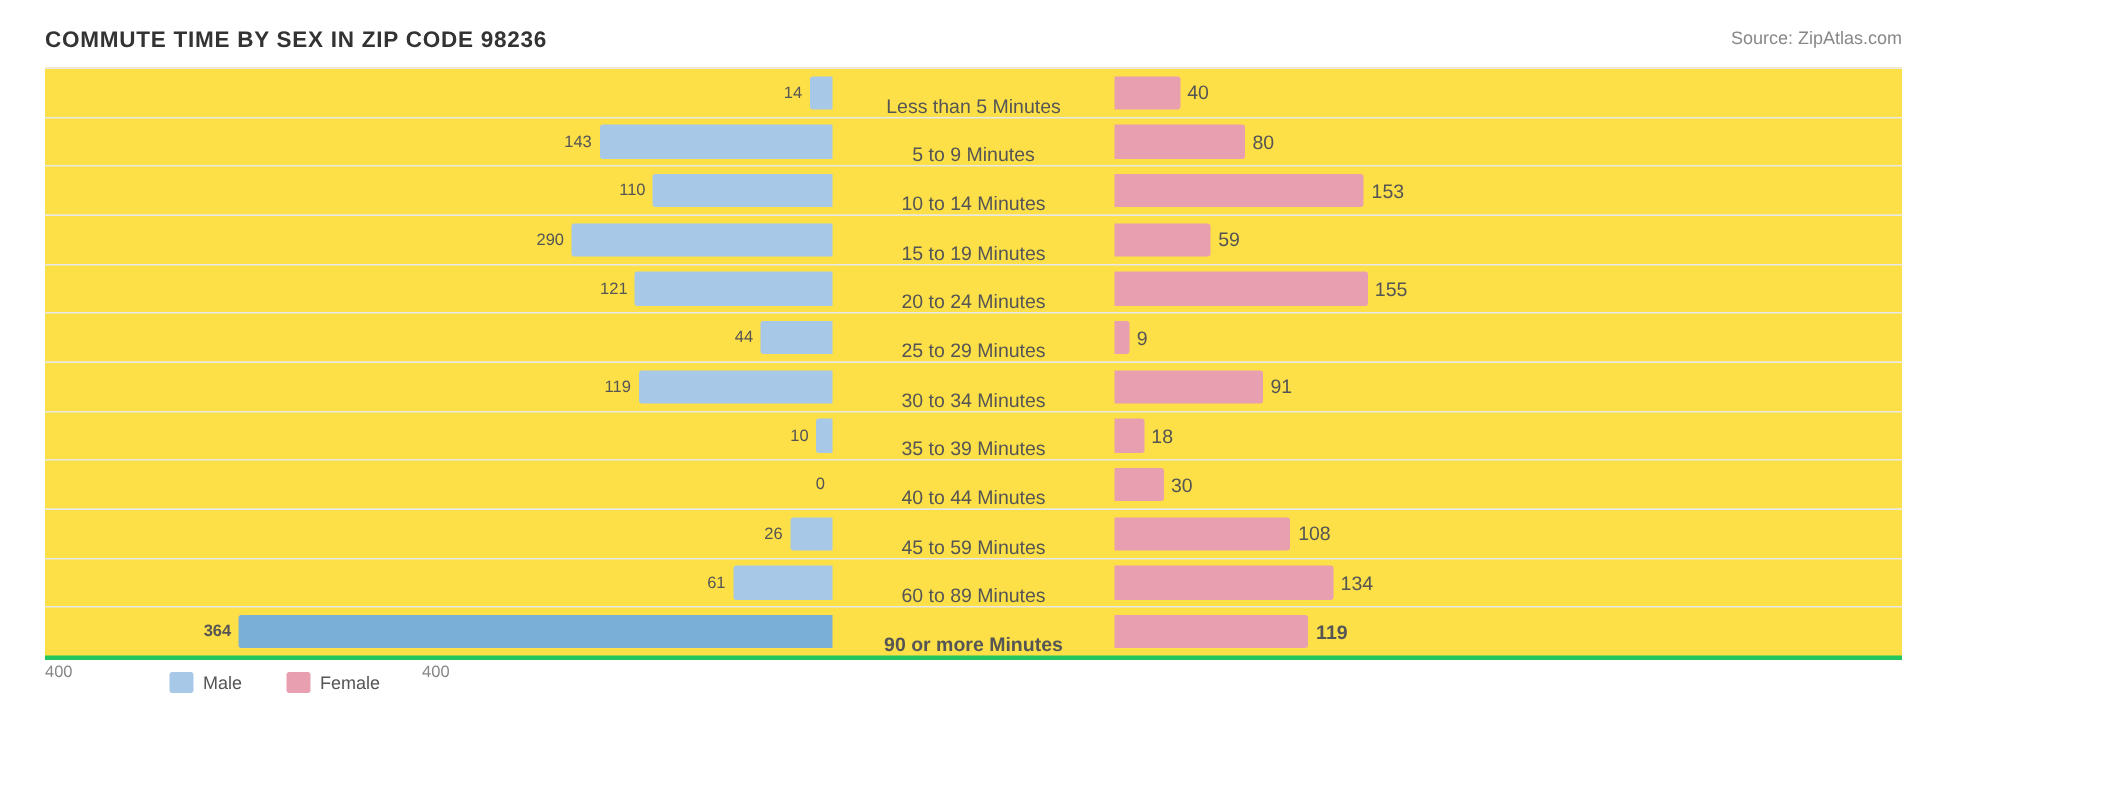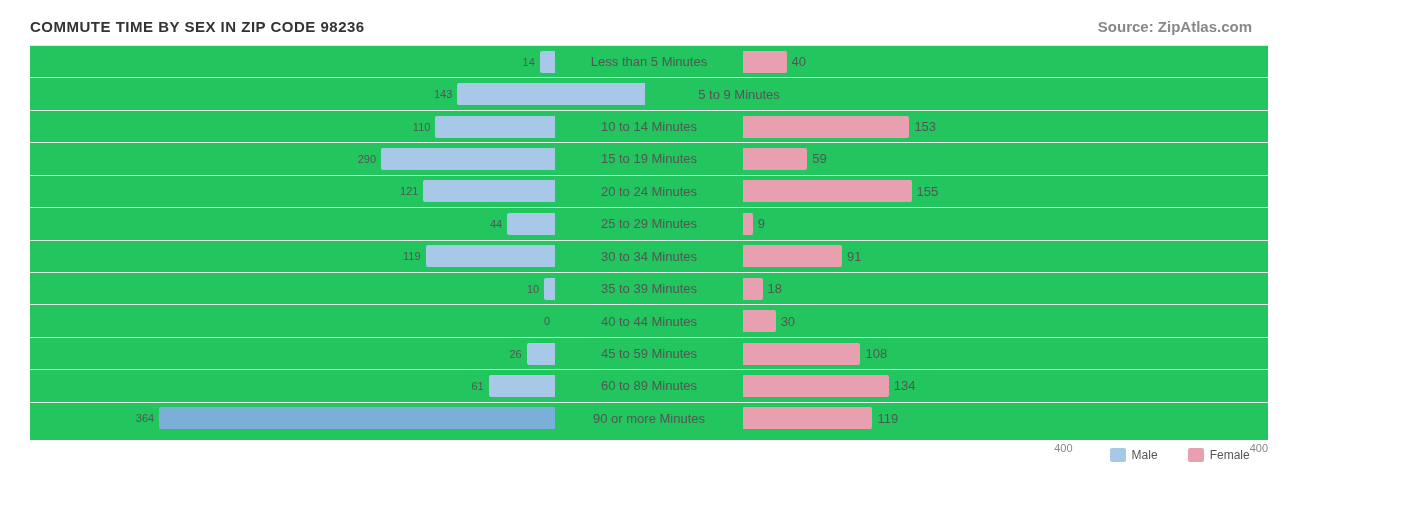--- a/index.html
+++ b/index.html
@@ -20,41 +20,41 @@
       font-size: 15px;
       font-weight: bold;
       color: #333;
       margin-bottom: 10px;
       text-transform: uppercase;
       letter-spacing: 0.5px;
     }
     .source-text {
       position: absolute;
       top: 18px;
-      right: 46px;
-      font-size: 15px;
+      right: 30px;
+      font-size: 12px;
       color: #888;
-      font-weight: bold;
     }
     .bars-area {
       width: 100%;
       height: calc(100% - 60px);
       display: flex;
       flex-direction: column;
       gap: 0px;
     }
     .bar-row {
       display: flex;
-      align-items: center;
+      align-items: flex-end;
       flex: 1;
-      background: #22c55e;
+      background: #fde047;
       border-top: 1px solid #e8e8e8;
     }
     .bar-row:last-child {
-      border-bottom: 6px solid #22c55e;
+      border-bottom: 3px solid #22c55e;
+      font-weight: bold;
     }
     .left-section {
       width: 50%;
       display: flex;
       align-items: center;
       justify-content: flex-end;
       height: 100%;
       padding-right: 4px;
     }
     .right-section {
@@ -157,20 +157,26 @@
     </div>
   </div>
       <div class="bar-row">
     <div class="left-section">
       <div class="male-bar-wrap">
         <span class="male-value">143</span>
         <div class="bar-male" style="width:35.75%; background:#a8c8e8;"></div>
       </div>
     </div>
     <div class="label-center">5 to 9 Minutes</div>
+    <div class="right-section">
+      <div class="female-bar-wrap">
+        <div class="bar-female" style="width:20%; background:#e8a0b0;"></div>
+        <span class="female-value">80</span>
+      </div>
+    </div>
   </div>
       <div class="bar-row">
     <div class="left-section">
       <div class="male-bar-wrap">
         <span class="male-value">110</span>
         <div class="bar-male" style="width:27.500000000000004%; background:#a8c8e8;"></div>
       </div>
     </div>
     <div class="label-center">10 to 14 Minutes</div>
     <div class="right-section">
@@ -310,21 +316,21 @@
     <div class="label-center">90 or more Minutes</div>
     <div class="right-section">
       <div class="female-bar-wrap">
         <div class="bar-female" style="width:29.75%; background:#e8a0b0;"></div>
         <span class="female-value">119</span>
       </div>
     </div>
   </div>
     </div>
 
-  <div style="display:flex; justify-content:flex-end; font-size:11px; color:#888; margin-top:2px; padding:0 0px;">
+  <div style="display:flex; justify-content:flex-start; font-size:11px; color:#888; margin-top:2px; padding:0 0px;gap:28px;">
     <span>400</span>
     <div class="legend">
       <div class="legend-item">
         <div class="legend-box" style="background:#a8c8e8;"></div>
         <span>Male</span>
       </div>
       <div class="legend-item">
         <div class="legend-box" style="background:#e8a0b0;"></div>
         <span>Female</span>
       </div>

